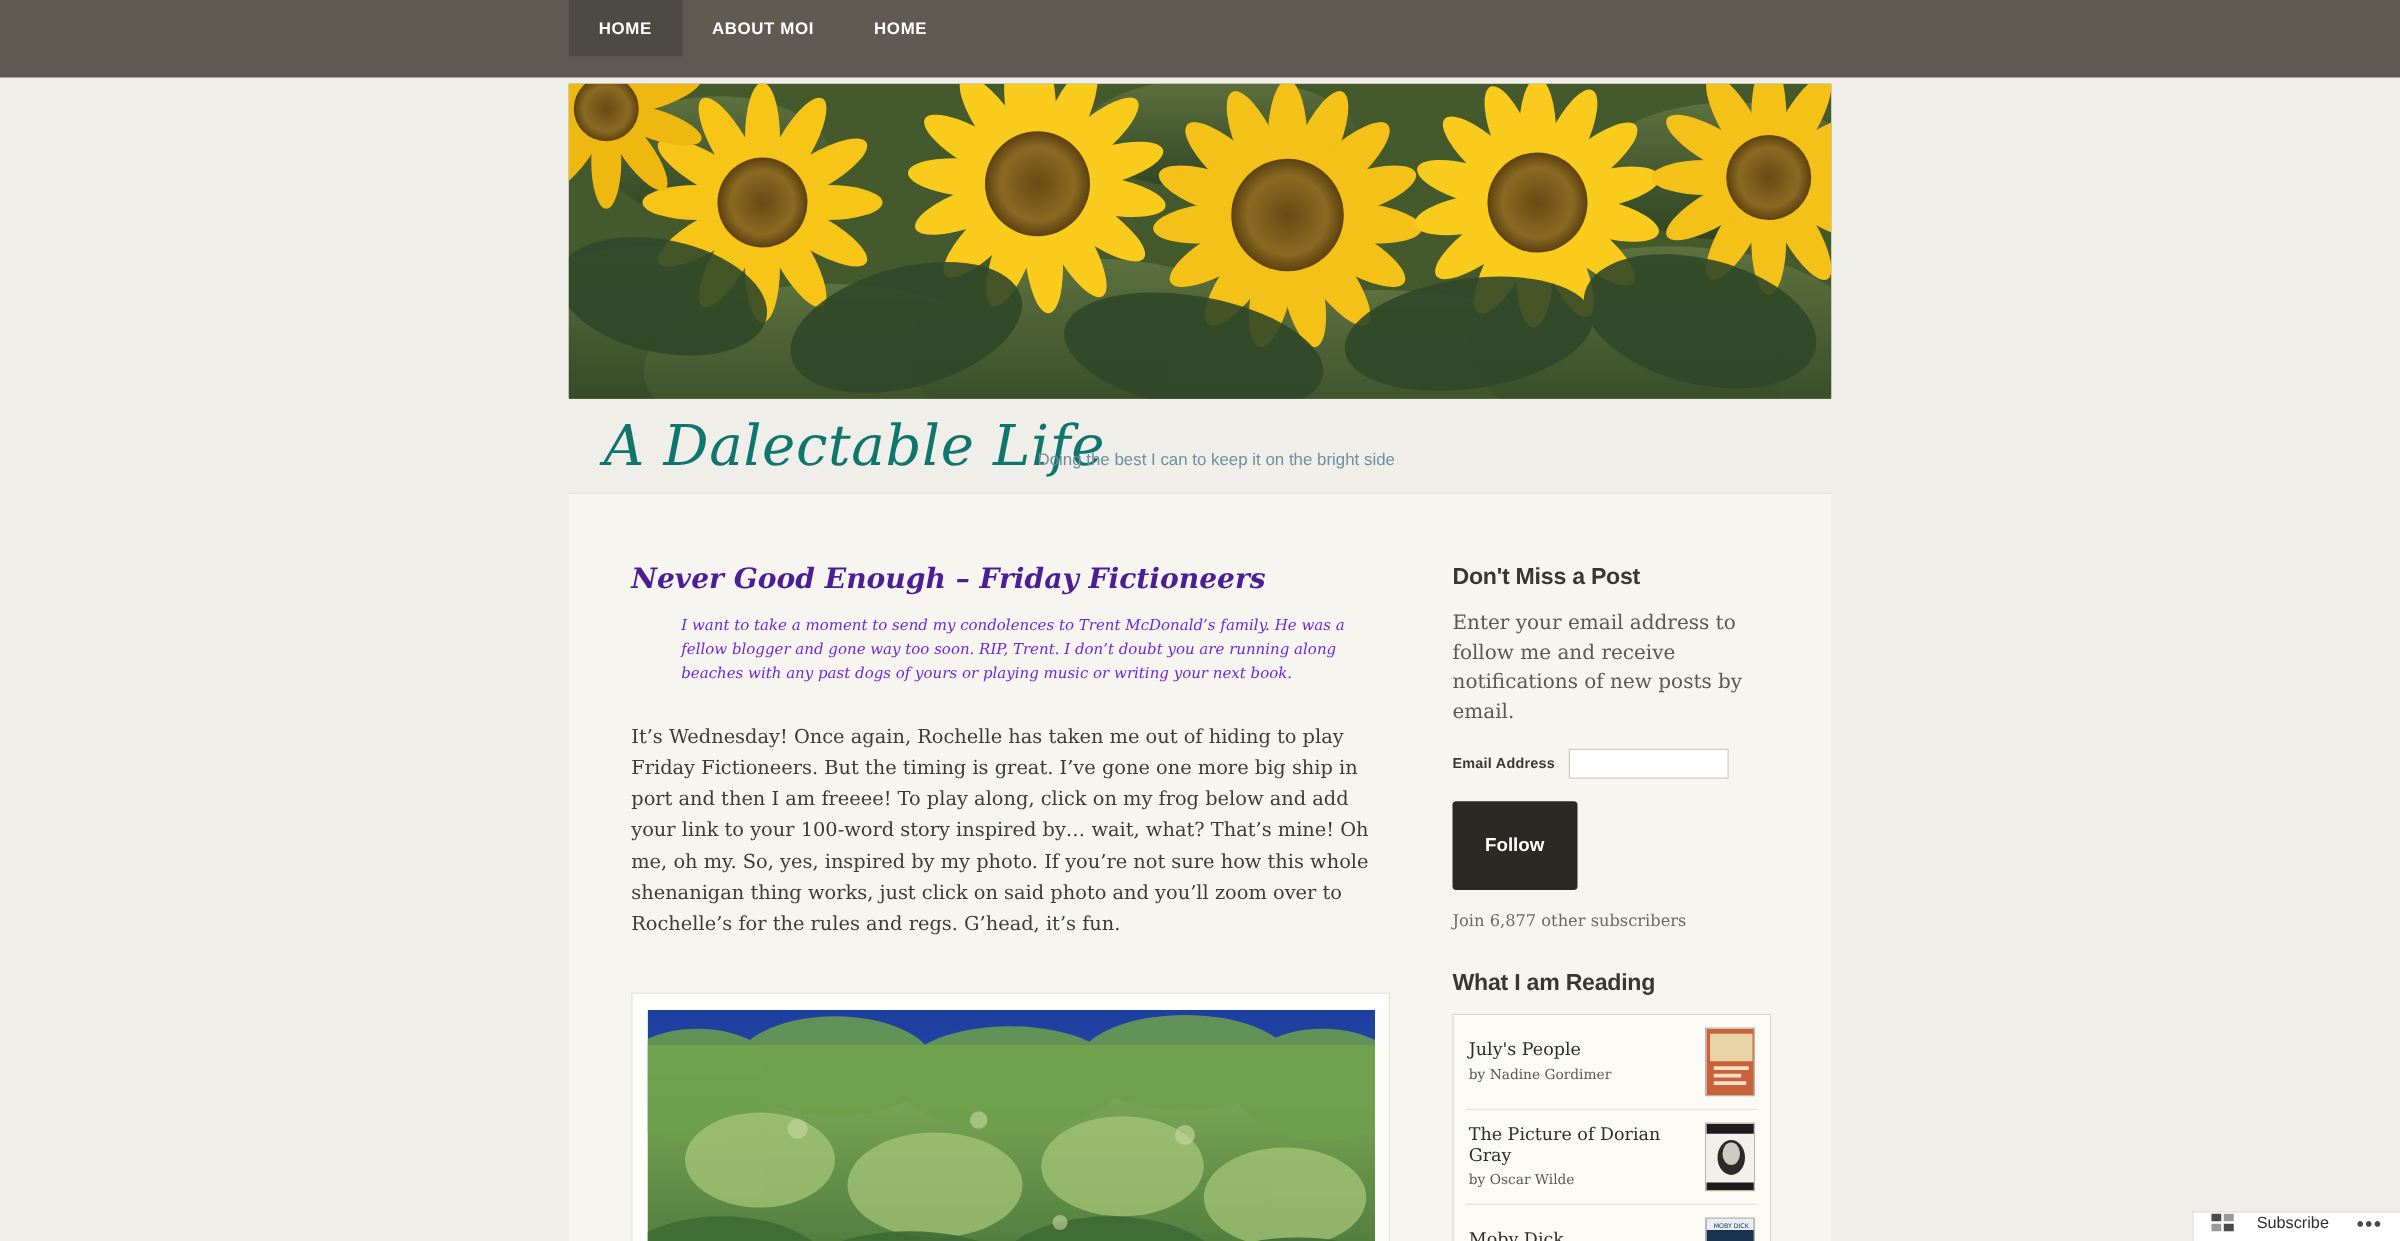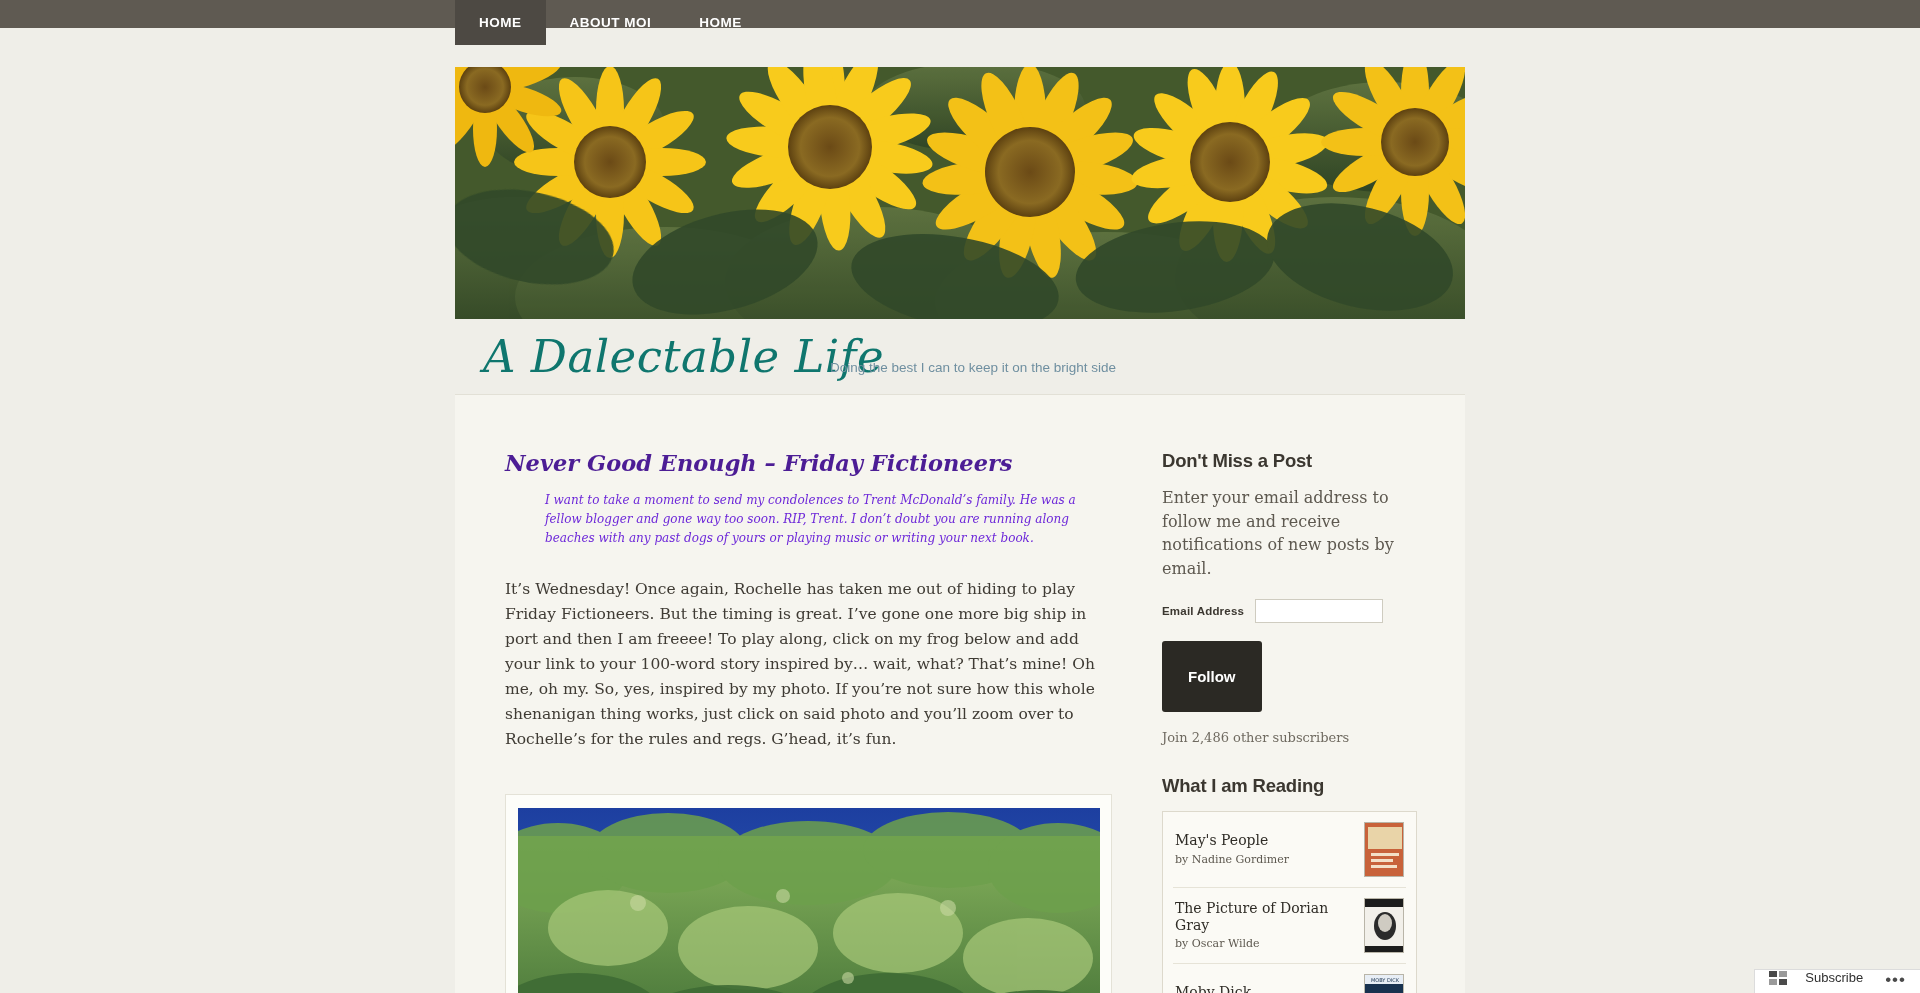--- a/index.html
+++ b/index.html
@@ -7,21 +7,21 @@
     margin: 0; padding: 0;
     width: 1920px; height: 993px;
     overflow: hidden;
     background: #efeee8;
     font-family: "Liberation Sans", sans-serif;
   }
 
   
   .topbar {
     position: absolute; top: 0; left: 0;
-    width: 1920px; height: 28px;
+    width: 1920px; height: 62px;
     background: #5f5a52;
     text-align: right;
   }
   .topnav {
     position: absolute; top: 0; left: 455px;
     height: 45px;
     display: flex;
     align-items: stretch;
   }
   .topnav .navitem {
@@ -505,30 +505,30 @@
   <div class="sidebar">
 
     <div class="widget">
       <h3 class="widget-title">Don't Miss a Post</h3>
       <p class="widget-text">Enter your email address to follow me and receive notifications of new posts by email.</p>
       <div>
         <span class="email-label">Email Address</span>
         <input class="email-input" type="text" value="" placeholder="" style="">
       </div>
       <button class="follow-btn">Follow</button>
-      <div class="subs-count">Join 2,486 other subscribers</div>
+      <div class="subs-count">Join 6,877 other subscribers</div>
     </div>
 
     <div class="widget">
       <h3 class="widget-title">What I am Reading</h3>
       <div class="book-list">
 
         <div class="book-row">
           <div class="book-info">
-            <div class="book-title">May's People</div>
+            <div class="book-title">July's People</div>
             <div class="book-author">by Nadine Gordimer</div>
           </div>
           <div class="book-cover">
             <svg width="40" height="55" viewBox="0 0 40 55">
               <rect width="40" height="55" fill="#c8623a"></rect>
               <rect x="3" y="4" width="34" height="22" fill="#e9d4a8"></rect>
               <rect x="6" y="30" width="28" height="3" fill="#f3e0c7"></rect>
               <rect x="6" y="36" width="22" height="3" fill="#f3e0c7"></rect>
               <rect x="6" y="42" width="26" height="3" fill="#f3e0c7"></rect>
             </svg>

